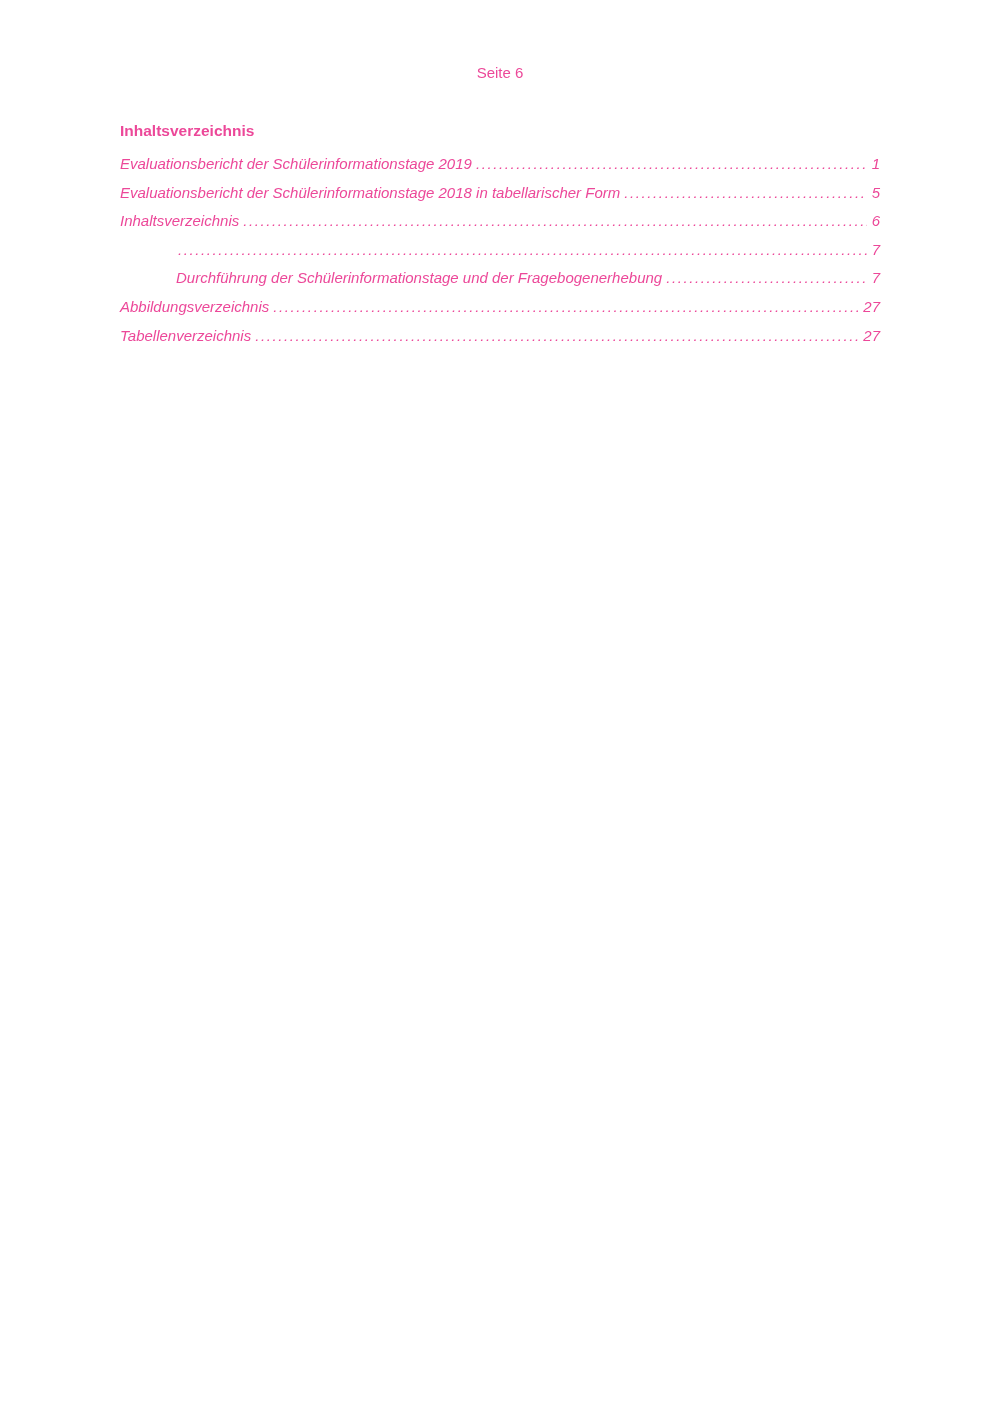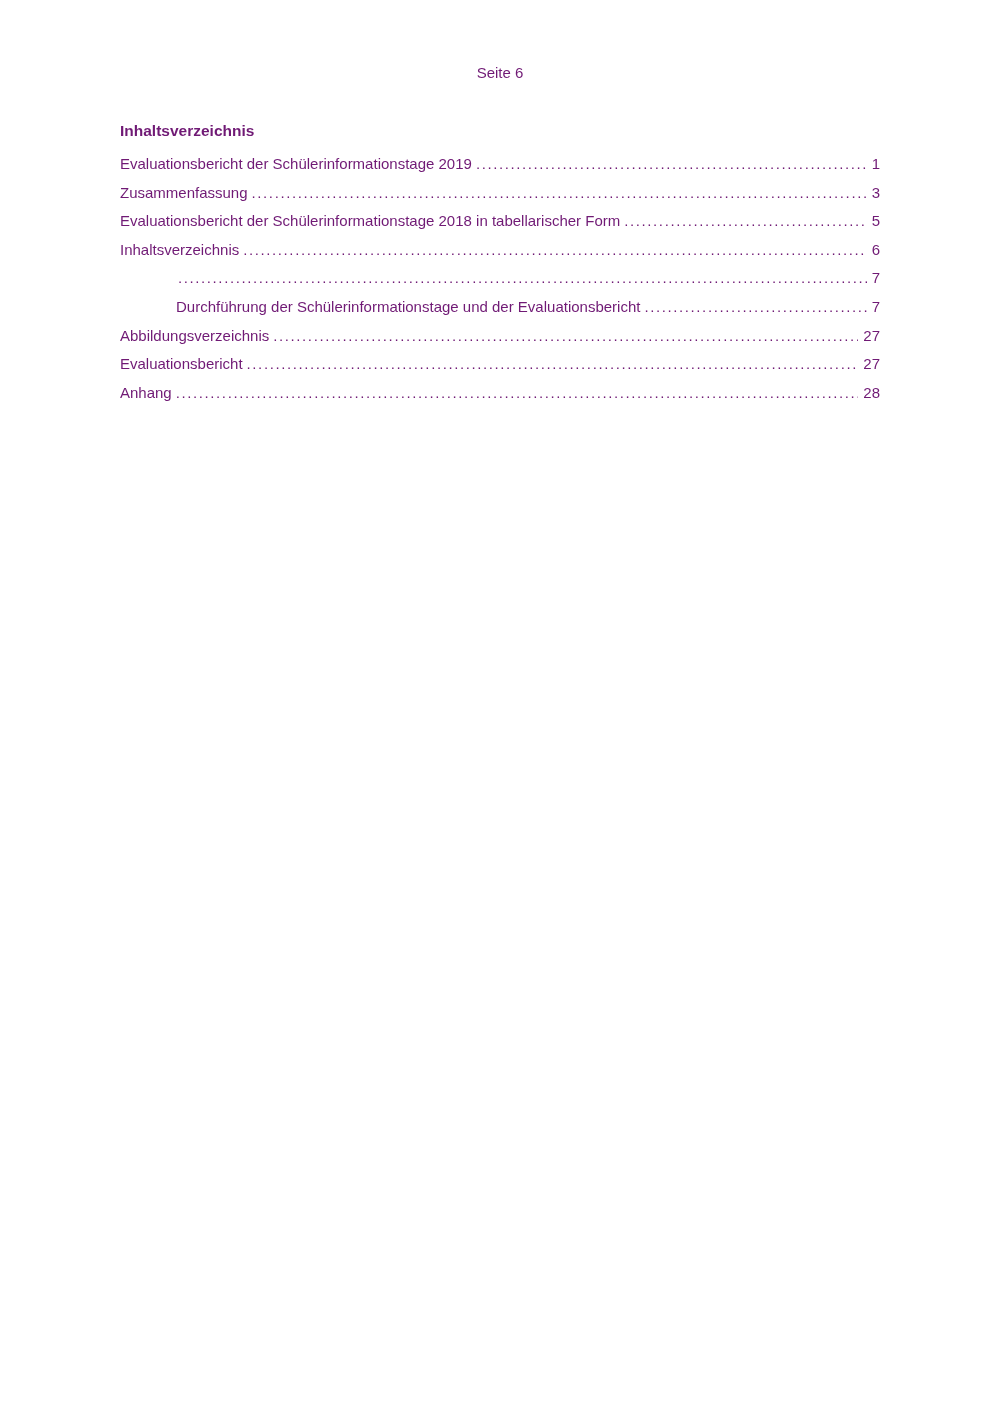--- a/index.html
+++ b/index.html
@@ -9,21 +9,21 @@
   }
   .page {
     position: relative;
     width: 1000px;
     height: 1414px;
     margin: 0 auto;
     background: #ffffff;
     box-sizing: border-box;
     padding: 64px 120px 60px 120px;
     font-family: "Liberation Sans", "DejaVu Sans", sans-serif;
-    color: #701a75;
+    color: #ec4899;
   }
   .page-header {
     text-align: center;
     font-size: 15px;
     line-height: 18px;
   }
   .toc-heading {
     font-size: 15.5px;
     font-weight: bold;
     margin: 39px 0 9px 0;
@@ -31,20 +31,21 @@
   }
   .toc-entries {
     width: 100%;
   }
   .toc-entry {
     display: flex;
     align-items: center;
     font-size: 15px;
     line-height: 28.6px;
     white-space: nowrap;
+    font-style: italic;
   }
   .toc-entry.indent {
     padding-left: 56px;
   }
   .toc-title {
     flex: 0 0 auto;
     padding-right: 2px;
   }
   .toc-leader {
     flex: 1 1 auto;
@@ -71,53 +72,43 @@
 
   <div class="toc">
     <div class="toc-heading">Inhaltsverzeichnis</div>
     <div class="toc-entries" id="toc-entries">
         <div class="toc-entry">
           <span class="toc-title">Evaluationsbericht der Schülerinformationstage 2019</span>
           <span class="toc-leader"></span>
           <span class="toc-page">1</span>
         </div>
         <div class="toc-entry">
-          <span class="toc-title">Zusammenfassung</span>
-          <span class="toc-leader"></span>
-          <span class="toc-page">3</span>
-        </div>
-        <div class="toc-entry">
           <span class="toc-title">Evaluationsbericht der Schülerinformationstage 2018 in tabellarischer Form</span>
           <span class="toc-leader"></span>
           <span class="toc-page">5</span>
         </div>
         <div class="toc-entry">
           <span class="toc-title">Inhaltsverzeichnis</span>
           <span class="toc-leader"></span>
           <span class="toc-page">6</span>
         </div>
         <div class="toc-entry indent">
           <span class="toc-leader"></span>
           <span class="toc-page">7</span>
         </div>
         <div class="toc-entry indent">
-          <span class="toc-title">Durchführung der Schülerinformationstage und der Evaluationsbericht</span>
+          <span class="toc-title">Durchführung der Schülerinformationstage und der Fragebogenerhebung</span>
           <span class="toc-leader"></span>
           <span class="toc-page">7</span>
         </div>
         <div class="toc-entry">
           <span class="toc-title">Abbildungsverzeichnis</span>
           <span class="toc-leader"></span>
           <span class="toc-page">27</span>
         </div>
         <div class="toc-entry">
-          <span class="toc-title">Evaluationsbericht</span>
+          <span class="toc-title">Tabellenverzeichnis</span>
           <span class="toc-leader"></span>
           <span class="toc-page">27</span>
-        </div>
-        <div class="toc-entry">
-          <span class="toc-title">Anhang</span>
-          <span class="toc-leader"></span>
-          <span class="toc-page">28</span>
         </div>
       </div>
   </div>
 </div>
 
 </body></html>

